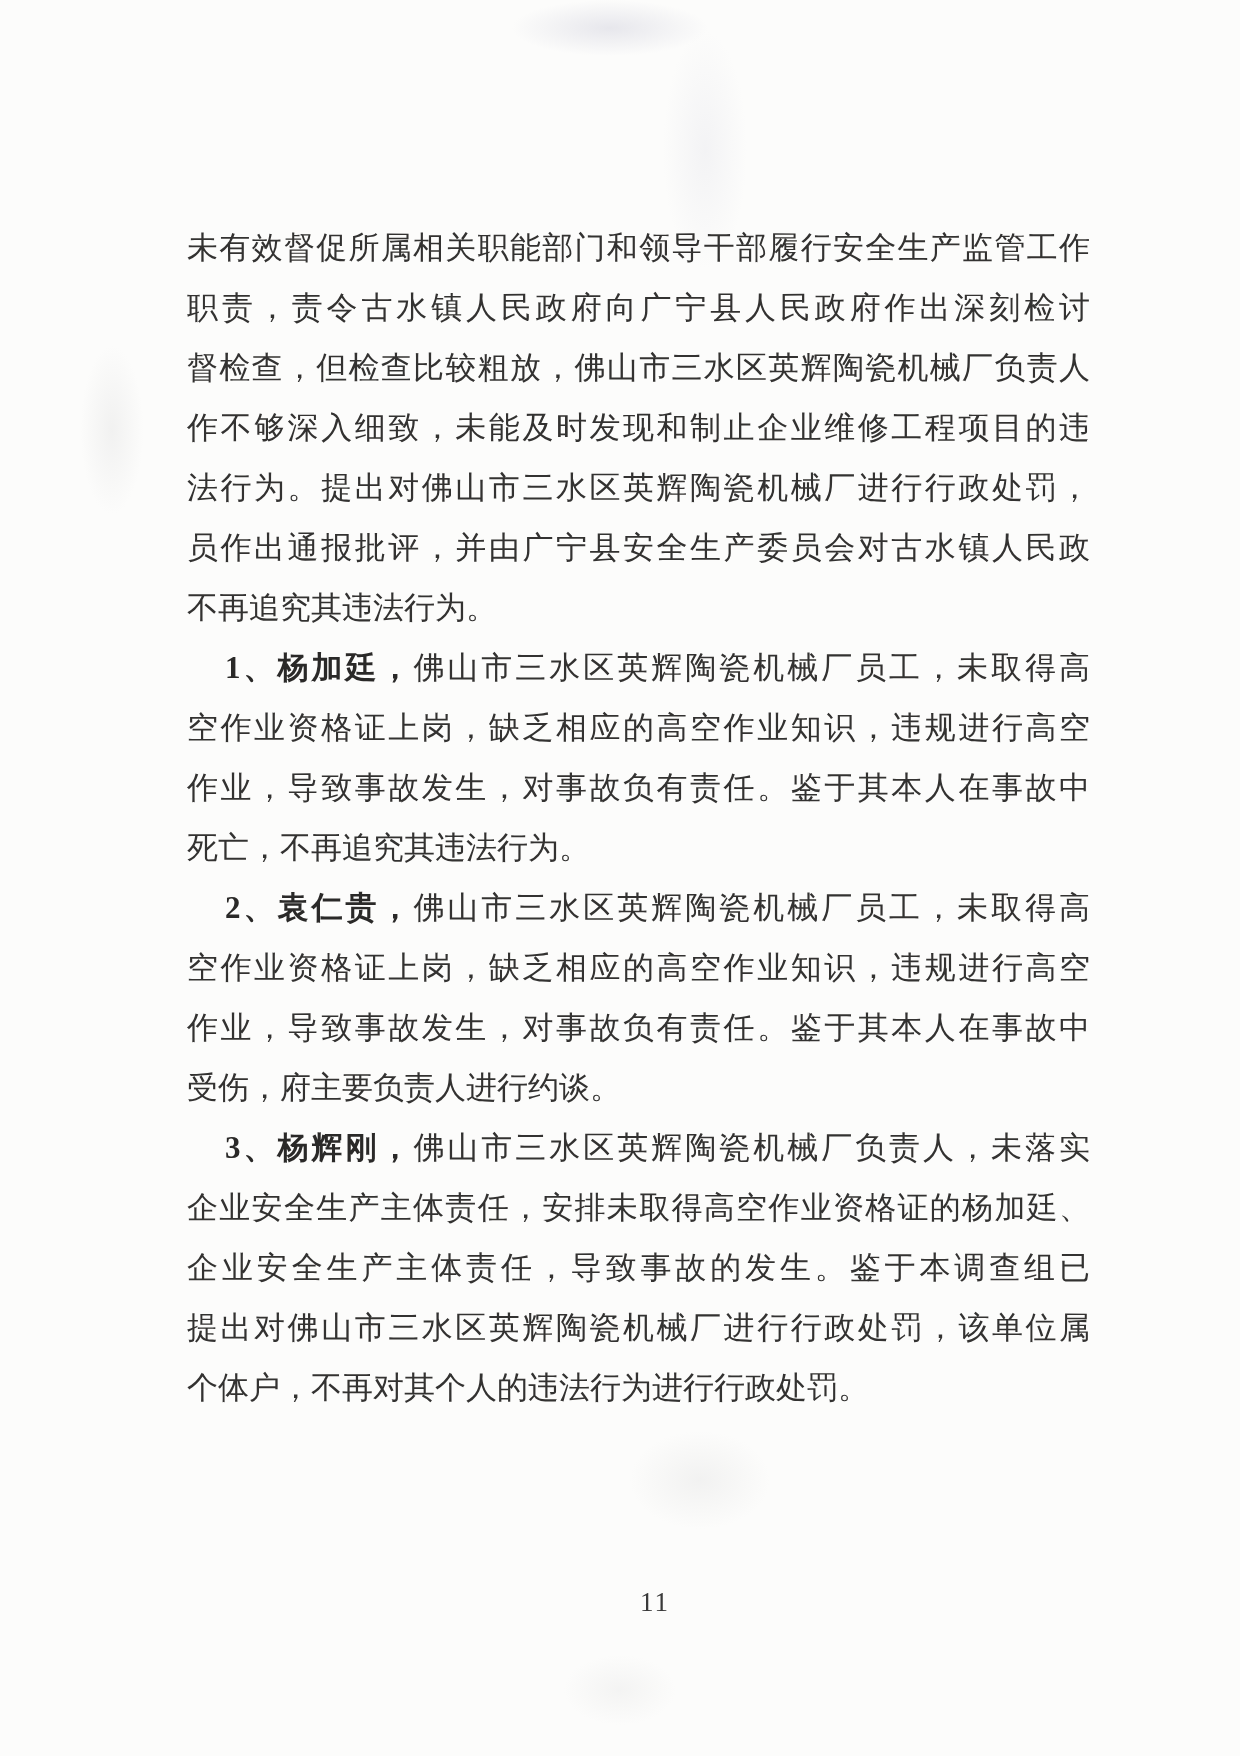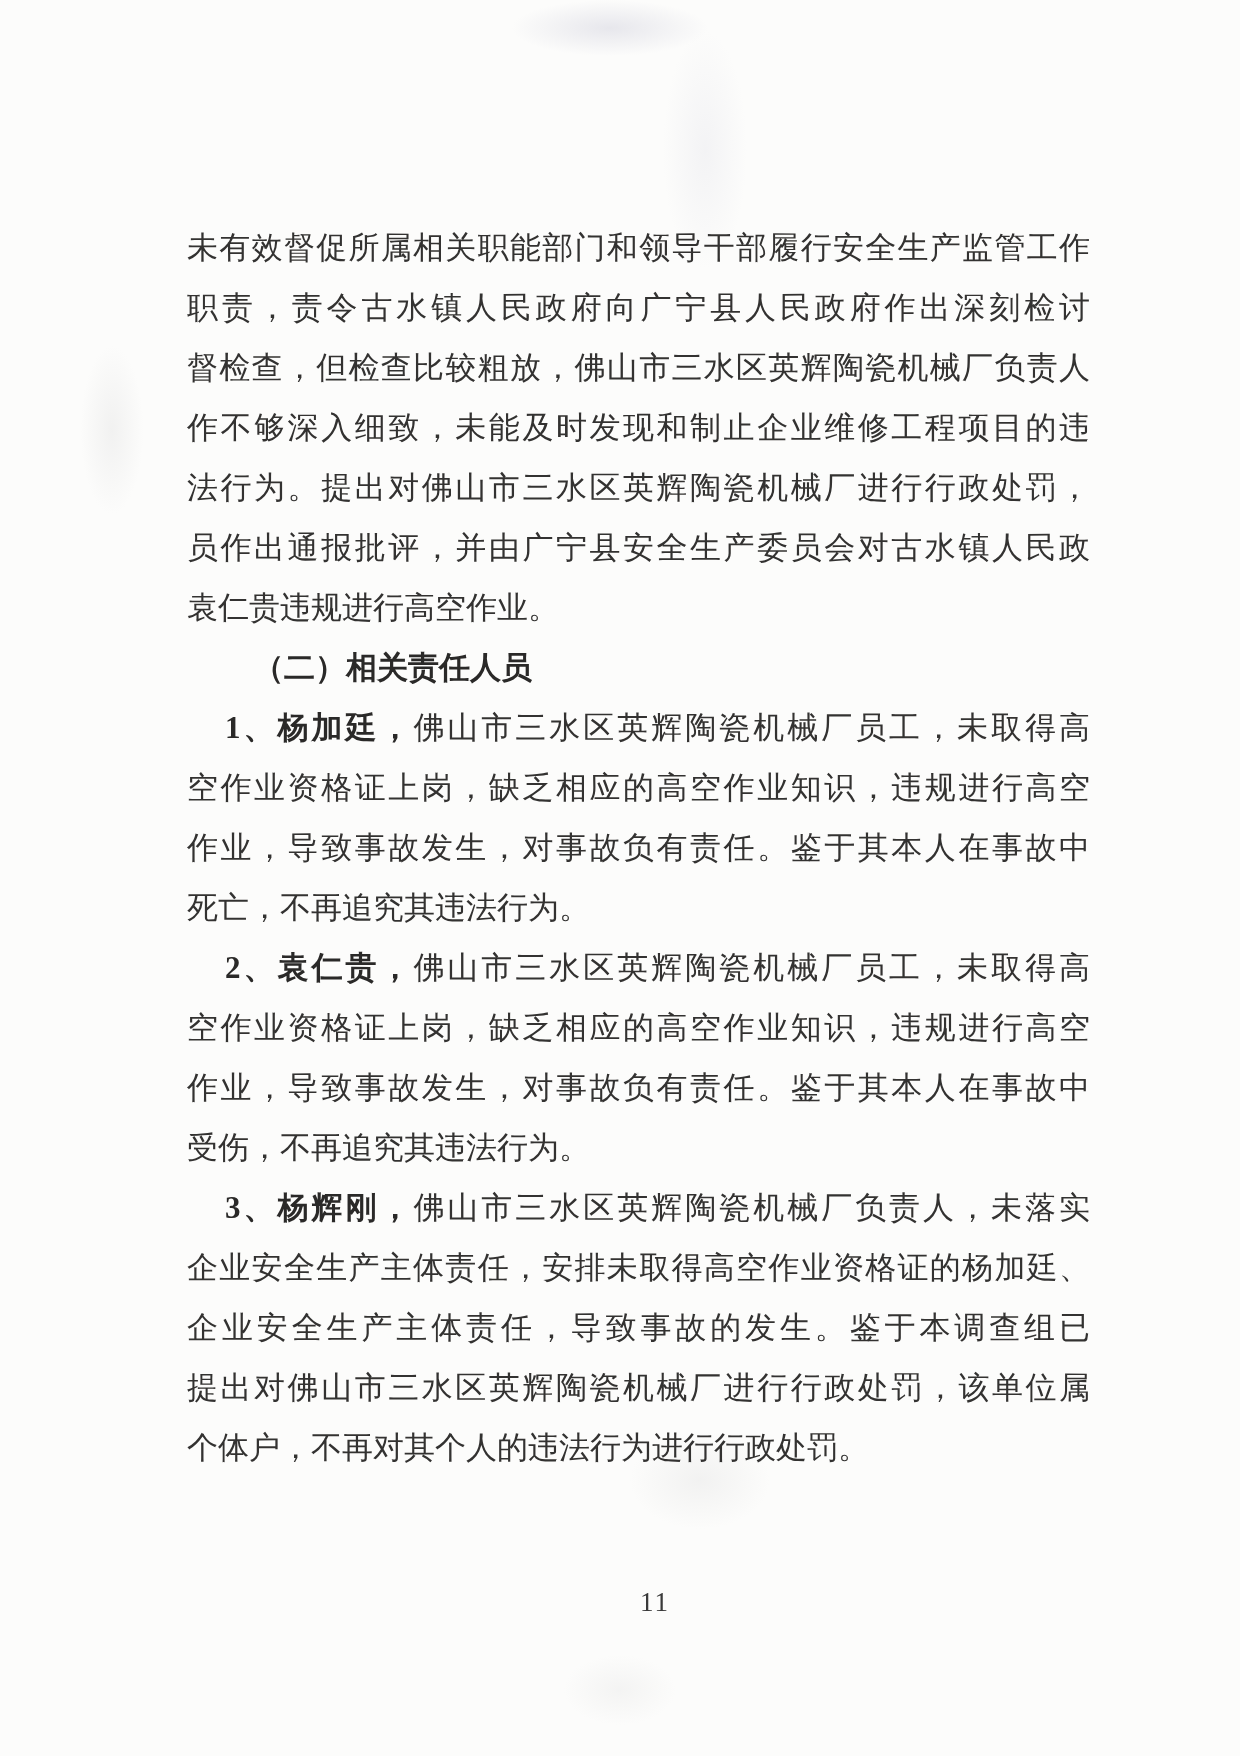--- a/index.html
+++ b/index.html
@@ -55,41 +55,40 @@
 <div class="page">
   <div class="textblock">
 
     <div>
       <div class="line">未有效督促所属相关职能部门和领导干部履行安全生产监管工作</div>
       <div class="line">职责，责令古水镇人民政府向广宁县人民政府作出深刻检讨</div>
       <div class="line">督检查，但检查比较粗放，佛山市三水区英辉陶瓷机械厂负责人</div>
       <div class="line">作不够深入细致，未能及时发现和制止企业维修工程项目的违</div>
       <div class="line">法行为。提出对佛山市三水区英辉陶瓷机械厂进行行政处罚，</div>
       <div class="line">员作出通报批评，并由广宁县安全生产委员会对古水镇人民政</div>
-      <div class="line end">袁仁贵违规进行高空作业。</div>
+      <div class="line end">不再追究其违法行为。</div>
     </div>
 
-    <div class="line end indent-heading bold">（二）相关责任人员</div>
 
     <div>
       <div class="line indent-item">
         <span class="bold">1、杨加廷，</span><span>佛山市三水区英辉陶瓷机械厂员工，未取得高</span>
       </div>
       <div class="line">空作业资格证上岗，缺乏相应的高空作业知识，违规进行高空</div>
       <div class="line">作业，导致事故发生，对事故负有责任。鉴于其本人在事故中</div>
       <div class="line end">死亡，不再追究其违法行为。</div>
     </div>
 
     <div>
       <div class="line indent-item">
         <span class="bold">2、袁仁贵，</span><span>佛山市三水区英辉陶瓷机械厂员工，未取得高</span>
       </div>
       <div class="line">空作业资格证上岗，缺乏相应的高空作业知识，违规进行高空</div>
       <div class="line">作业，导致事故发生，对事故负有责任。鉴于其本人在事故中</div>
-      <div class="line end">受伤，不再追究其违法行为。</div>
+      <div class="line end">受伤，府主要负责人进行约谈。</div>
     </div>
 
     <div>
       <div class="line indent-item">
         <span class="bold">3、杨辉刚，</span><span>佛山市三水区英辉陶瓷机械厂负责人，未落实</span>
       </div>
       <div class="line">企业安全生产主体责任，安排未取得高空作业资格证的杨加廷、</div>
       <div class="line">企业安全生产主体责任，导致事故的发生。鉴于本调查组已</div>
       <div class="line">提出对佛山市三水区英辉陶瓷机械厂进行行政处罚，该单位属</div>
       <div class="line end">个体户，不再对其个人的违法行为进行行政处罚。</div>

